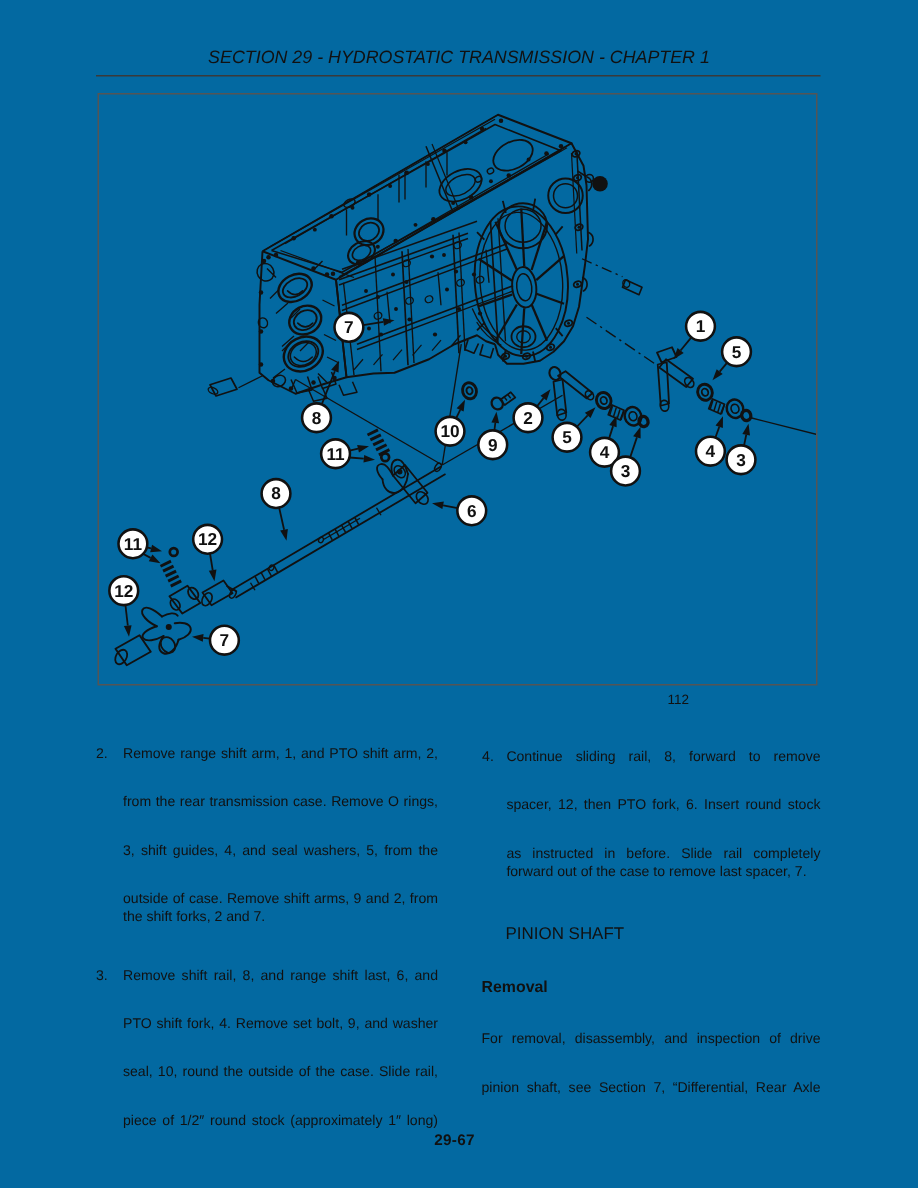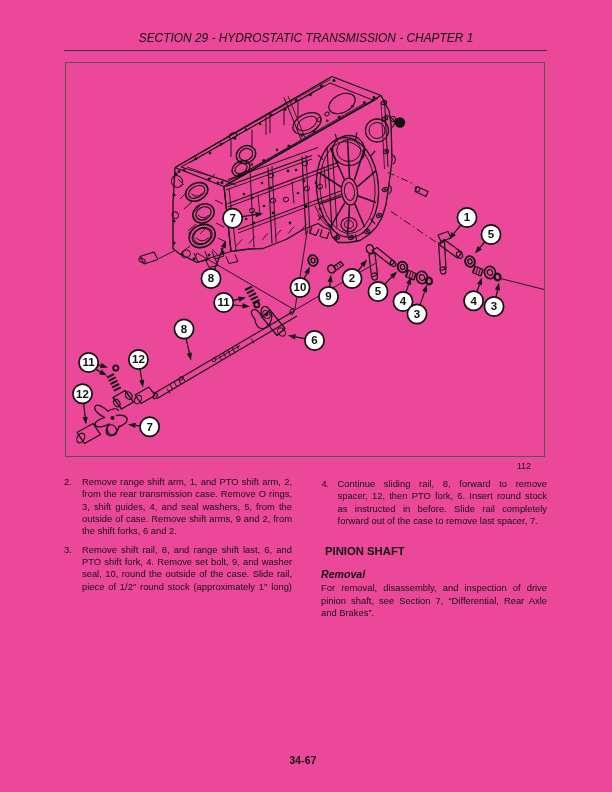--- a/index.html
+++ b/index.html
@@ -1,32 +1,32 @@
 <!DOCTYPE html>
 <html><head><meta charset="utf-8">
 <style>
 html,body{margin:0;padding:0;background:#fff;}
-.page{position:relative;width:612px;height:792px;background:#ec4899;font-family:"Liberation Sans",sans-serif;color:#111;overflow:hidden;}
+.page{position:relative;width:612px;height:792px;background:#0369a1;font-family:"Liberation Sans",sans-serif;color:#111;overflow:hidden;}
 .hdr{position:absolute;left:0;top:30.5px;width:612px;text-align:center;font-style:italic;font-size:11.9px;color:#111;}
 .hline{position:absolute;left:64px;top:49.5px;width:483px;height:1.4px;background:#3a3a3a;}
 .figbox{position:absolute;left:65px;top:61.5px;width:478px;height:393.5px;border:1.1px solid #555;overflow:hidden;}
-.fignum{position:absolute;left:430px;top:461.3px;width:101px;text-align:right;font-size:9px;}
+.fignum{position:absolute;left:445px;top:461.3px;width:101px;font-size:9px;}
 .col{position:absolute;font-size:9.4px;line-height:12.3px;}
 .item{position:relative;}
 .item .no{position:absolute;top:0;}
 #c1{left:64px;top:476px;width:228px;}
 #c1 .item{padding-left:18px;}
 #c1 .no{left:0;}
 #c2{left:321px;top:478px;width:226px;}
 #c2 .item{padding-left:16.6px;}
 #c2 .no{left:0.4px;}
-.jl{text-align:justify;text-align-last:justify;}
+.jl{text-align:justify;text-align-last:justify;margin-top:20px;}
 .pl{text-align:left;}
-h1.ps{font-size:11.3px;font-weight:bold;margin:4px;letter-spacing:0px;}
-h2.rm{font-size:10.6px;font-weight:bold;margin:0;font-style:italic;}
+h1.ps{font-size:11.3px;font-weight:normal;margin:16px;letter-spacing:0px;}
+h2.rm{font-size:10.6px;font-weight:bold;margin:0;}
 .footer{position:absolute;left:0;top:755px;width:606px;text-align:center;font-size:10.2px;font-weight:bold;letter-spacing:0.2px;}
 </style></head>
 <body>
 <div class="page">
 <div class="hdr">SECTION 29 - HYDROSTATIC TRANSMISSION - CHAPTER 1</div>
 <div class="hline"></div>
 <div class="figbox"><svg width="479" height="395" viewBox="0 0 479 395">
 <polyline points="109,104.5 266,13.5 315,32.5 158,123.5 109,104.5" fill="none" stroke="#111" stroke-width="1.3" stroke-linejoin="round"></polyline>
 <polyline points="115,104 264,20 308,37.5 162,118.5 115,104" fill="none" stroke="#111" stroke-width="1.0" stroke-linejoin="round"></polyline>
 <line x1="121" y1="104" x2="170" y2="122" stroke="#111" stroke-width="0.8"></line>
@@ -410,21 +410,21 @@
 <text x="83.6" y="367.7" text-anchor="middle" font-size="11.5" font-weight="bold" fill="#111">7</text>
 </svg></div>
 <div class="fignum">112</div>
 <div class="col" id="c1">
 <div class="item">
         <span class="no">2.</span>
         <div class="jl">Remove range shift arm, 1, and PTO shift arm, 2,</div>
 <div class="jl">from the rear transmission case. Remove O rings,</div>
 <div class="jl">3, shift guides, 4, and seal washers, 5, from the</div>
 <div class="jl">outside of case. Remove shift arms, 9 and 2, from</div>
-<div class="pl">the shift forks, 6 and 2.</div>
+<div class="pl">the shift forks, 2 and 7.</div>
       </div>
 <div style="height:6.2px"></div>
 <div class="item">
         <span class="no">3.</span>
         <div class="jl">Remove shift rail, 8, and range shift last, 6, and</div>
 <div class="jl">PTO shift fork, 4. Remove set bolt, 9, and washer</div>
 <div class="jl">seal, 10, round the outside of the case. Slide rail,</div>
 <div class="jl">piece of 1/2″ round stock (approximately 1″ long)</div>
       </div>
 </div>
@@ -437,16 +437,15 @@
 <div class="pl">forward out of the case to remove last spacer, 7.</div>
       </div>
 <div style="height:13.5px"></div>
 <h1 class="ps">PINION SHAFT</h1>
 <div style="height:7.5px"></div>
 <h2 class="rm">Removal</h2>
 <div style="height:1.6px"></div>
 <div>
         <div class="jl">For removal, disassembly, and inspection of drive</div>
 <div class="jl">pinion shaft, see Section 7, “Differential, Rear Axle</div>
-<div class="pl">and Brakes”.</div>
       </div>
 </div>
-<div class="footer">34-67</div>
+<div class="footer">29-67</div>
 </div>
 </body></html>

